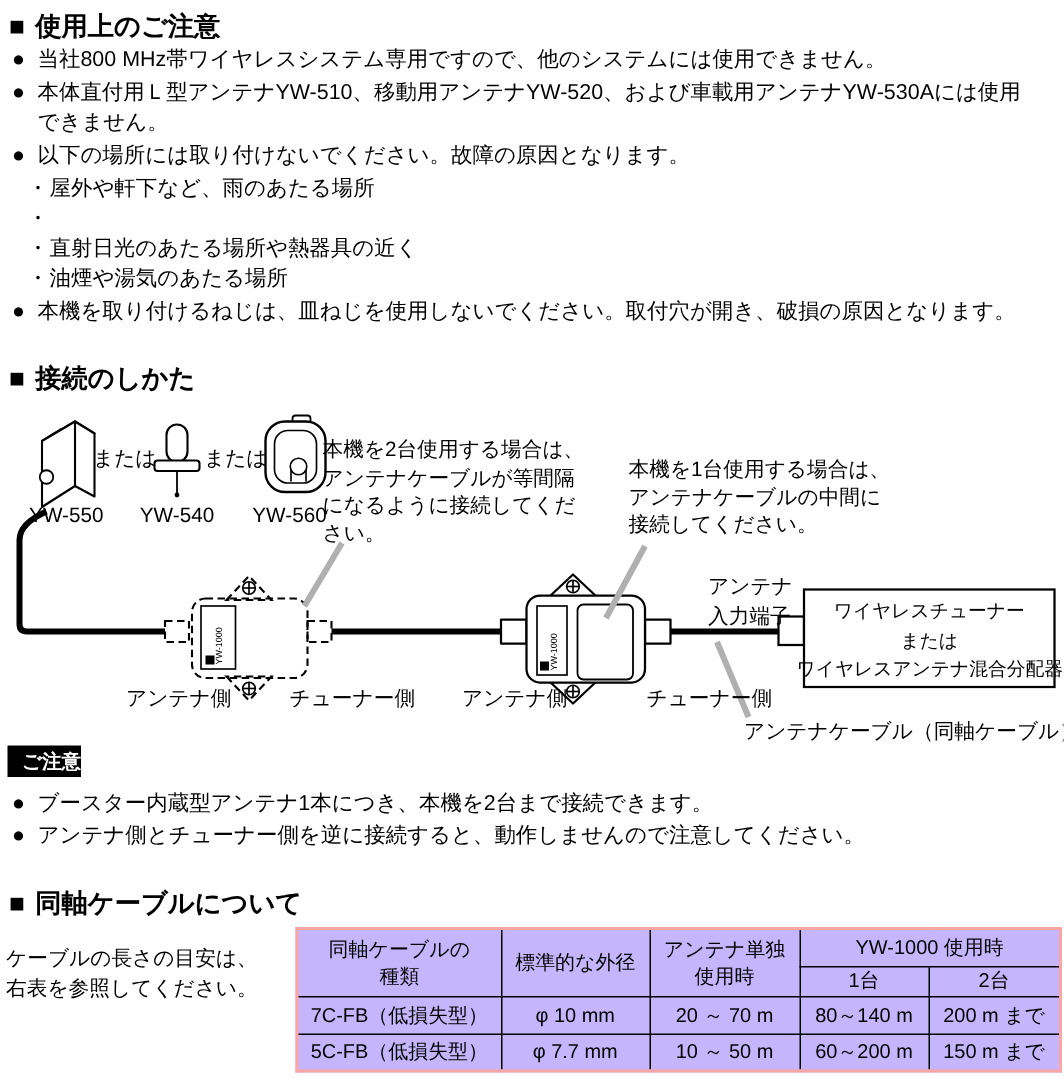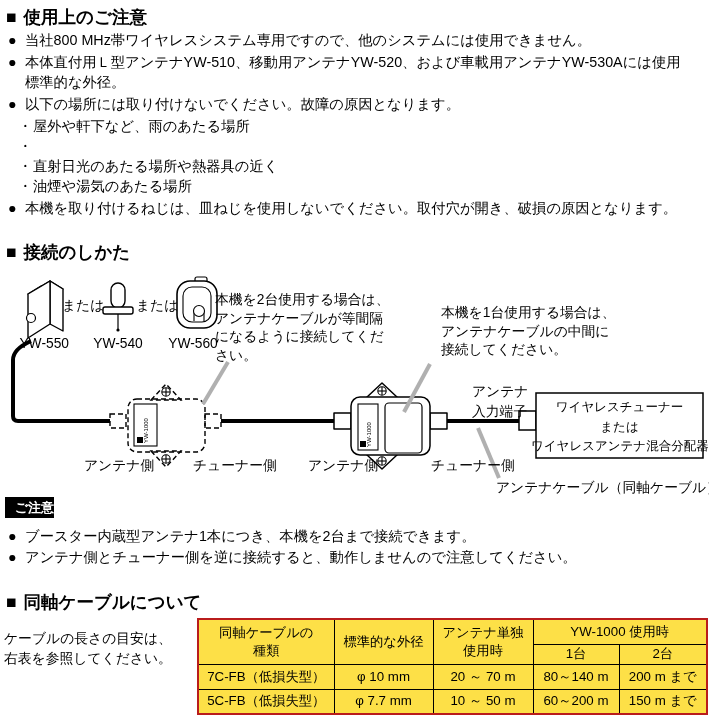--- a/index.html
+++ b/index.html
@@ -13,21 +13,21 @@
   .list .mk { width:17px; flex:0 0 17px; }
   .list .g  { margin-top:2px; }
   .list .sub { padding-left:10px; }
   .list .sub .mk { width:15px; flex:0 0 15px; }
   .note { font-size:13.8px; line-height:18.7px; white-space:nowrap; }
   .lbl  { font-size:13.8px; white-space:nowrap; }
   .badge { background:#000; color:#fff; font-size:13px; font-weight:bold;
            text-align:right; line-height:21px; }
   .tunerbox-text { text-align:center; font-size:12.5px; line-height:19.5px; white-space:nowrap; }
   table.coax { border-collapse:collapse; table-layout:fixed; font-size:13.3px;
-               border:2px solid #b91c1c; background:#fde047; }
+               border:2px solid #fca5a5; background:#c4b5fd; }
   table.coax td { border:1px solid #000; text-align:center; vertical-align:middle;
                   padding:0; line-height:18px; white-space:nowrap; }
 </style>
 </head>
 <body>
 
 <div class="abs sec-title" style="left:6px; top:5px;">
   <span class="sq">■</span>
   <span>使用上のご注意</span>
 </div>
@@ -36,21 +36,21 @@
   <div class="ln">
       <span class="mk">●</span>
       <span>当社800 MHz帯ワイヤレスシステム専用ですので、他のシステムには使用できません。</span>
     </div>
   <div class="ln g">
       <span class="mk">●</span>
       <span>本体直付用Ｌ型アンテナYW-510、移動用アンテナYW-520、および車載用アンテナYW-530Aには使用</span>
     </div>
   <div class="ln">
       <span class="mk"></span>
-      <span>標準的な外径。</span>
+      <span>できません。</span>
     </div>
   <div class="ln g">
       <span class="mk">●</span>
       <span>以下の場所には取り付けないでください。故障の原因となります。</span>
     </div>
   <div class="ln g sub">
       <span class="mk">・</span>
       <span>屋外や軒下など、雨のあたる場所</span>
     </div>
   <div class="ln sub">
@@ -162,21 +162,21 @@
 <div class="abs lbl" style="left:17px;  top:336px; width:52px; text-align:right;">YW-550</div>
 <div class="abs lbl" style="left:93px;  top:336px; width:50px; text-align:center;">YW-540</div>
 <div class="abs lbl" style="left:168px; top:336px; width:50px; text-align:center;">YW-560</div>
 
 <div class="abs note" style="left:215px; top:291px;">
   <div>本機を2台使用する場合は、</div>
   <div>アンテナケーブルが等間隔</div>
   <div>になるように接続してくだ</div>
   <div>さい。</div>
 </div>
-<div class="abs note" style="left:441px; top:304px;">
+<div class="abs note" style="left:419px; top:304px;">
   <div>本機を1台使用する場合は、</div>
   <div>アンテナケーブルの中間に</div>
   <div>接続してください。</div>
 </div>
 
 <div class="abs lbl" style="left:84px;  top:457px;">アンテナ側</div>
 <div class="abs lbl" style="left:193px; top:457px;">チューナー側</div>
 <div class="abs lbl" style="left:308px; top:457px;">アンテナ側</div>
 <div class="abs lbl" style="left:431px; top:457px;">チューナー側</div>
 

